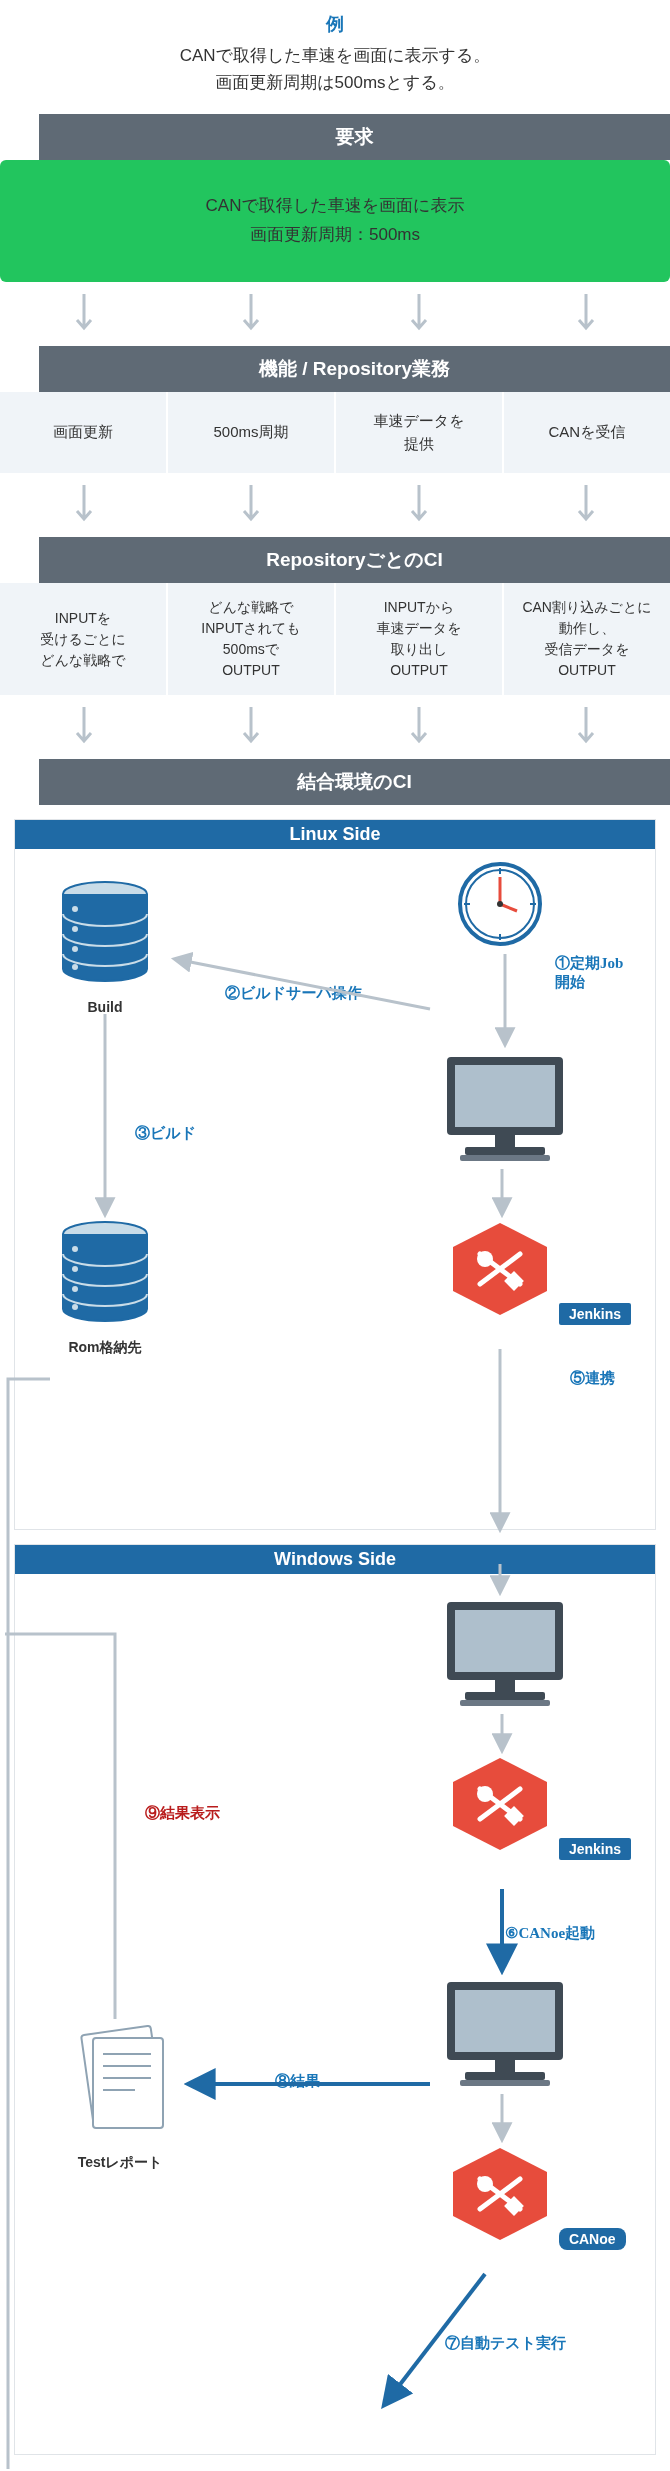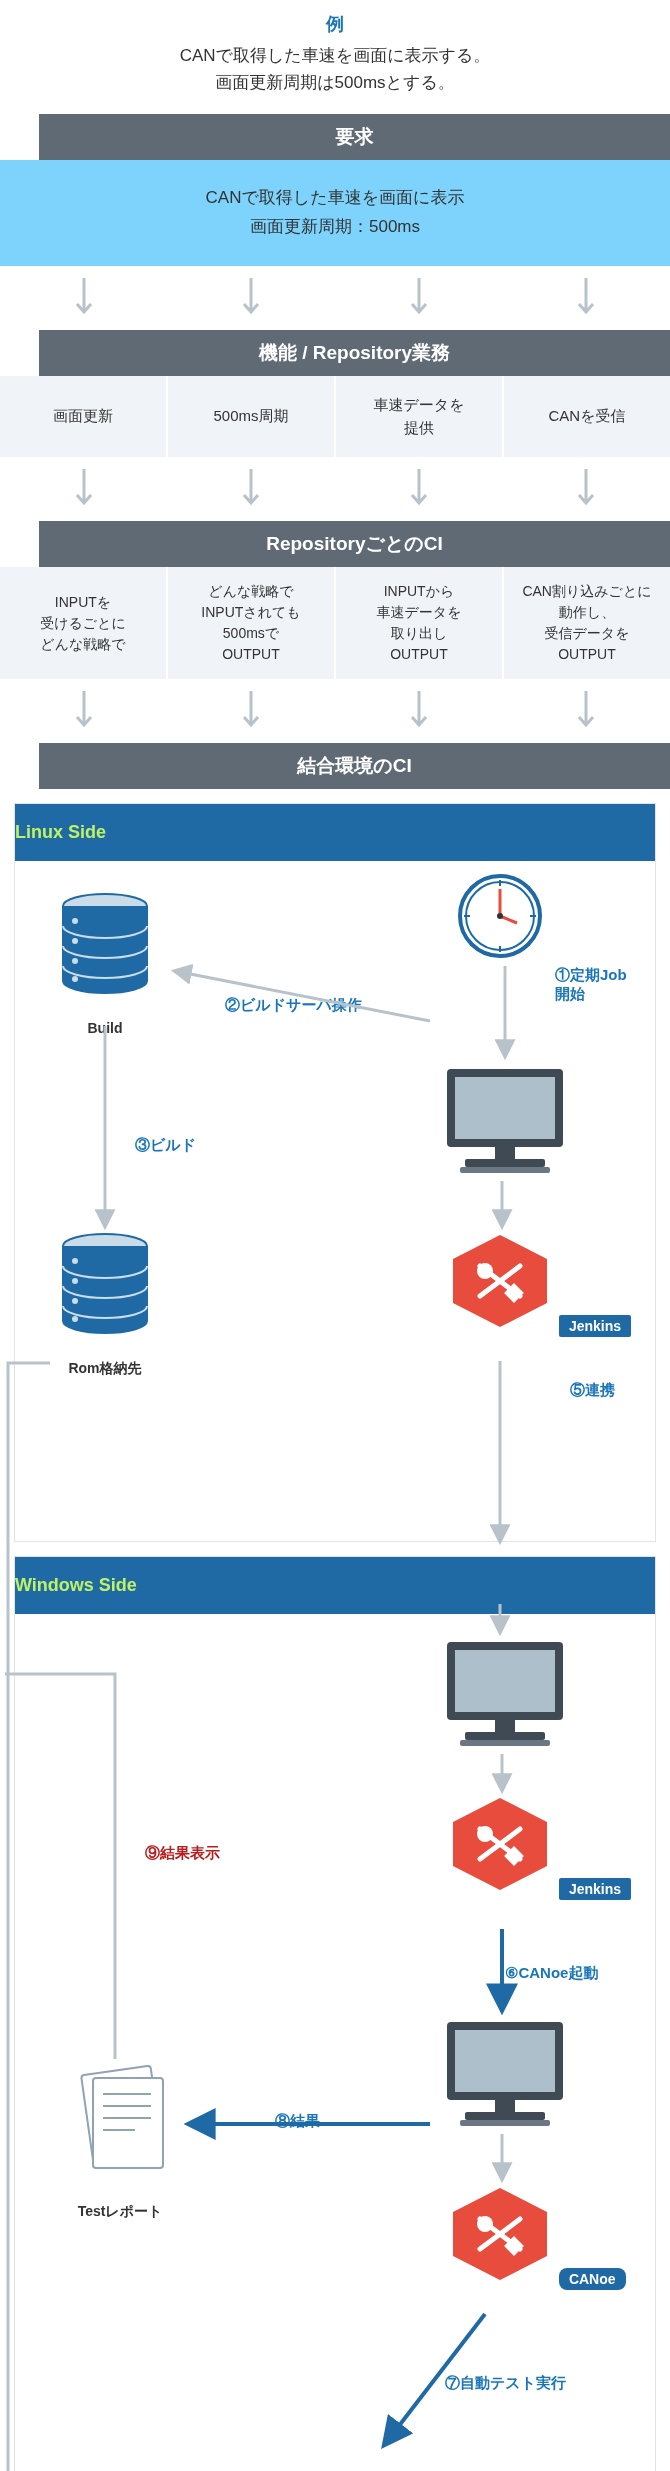--- a/index.html
+++ b/index.html
@@ -1,35 +1,35 @@
 <!DOCTYPE html>
 <html><head>
 <meta charset="utf-8">
 <style>
   * { box-sizing: border-box; margin: 0; padding: 0; }
   body { font-family: "Hiragino Sans", "Meiryo", sans-serif; background: #fff; width: 670px; color: #333; }
   .example-label { color: #1976b8; font-weight: bold; font-size: 18px; text-align: center; padding: 12px 0 6px; }
   .example-desc { text-align: center; font-size: 17px; line-height: 1.6; padding-bottom: 18px; }
   .bar { background: #5f6a75; color: #fff; text-align: center; font-size: 19px; font-weight: bold; padding: 10px 0; }
   .bar.dark { background: #5f6a75; margin-left: 39px; }
-  .req-box { background: #7dd3fc; margin: 0; padding: 24px 12px; text-align: center; font-size: 17px; line-height: 1.7; }
+  .req-box { background: #22c55e; margin: 0; padding: 32px 12px; text-align: center; font-size: 17px; line-height: 1.7; border-radius: 6px; }
   .arrow-row { display: flex; justify-content: space-around; padding: 10px 0 10px; } 
   .row4 { display: flex; }
   .cell4 { flex: 1; background: #f0f4f8; border-right: 2px solid #fff; display: flex; align-items: center; justify-content: center; text-align: center; font-size: 15px; line-height: 1.5; padding: 18px 6px; }
   .cell4:last-child { border-right: none; }
   .cell4.small { font-size: 14px; padding: 14px 4px; }
   .down-arrow { width: 22px; height: 44px; }
   .panel { border: 1px solid #e0e4e8; margin: 14px; padding: 0; }
-  .panel-head { background: #1f6aa5; color: #bef264; font-size: 18px; font-weight: bold; padding: 18px 0; }
+  .panel-head { background: #1f6aa5; color: #ffffff; text-align: center; font-size: 18px; font-weight: bold; padding: 4px 0; }
   .panel-body { position: relative; padding: 20px 12px; min-height: 300px; }
   .linux-body { height: 680px; }
   .windows-body { height: 880px; }
   .node { position: absolute; text-align: center; font-size: 14px; font-weight: bold; }
-  .node .label { margin-top: 16px; color: #333; }
-  .step-label { position: absolute; color: #1976b8; font-size: 15px; font-weight: bold; white-space: nowrap; }
+  .node .label { margin-top: 7px; color: #333; }
+  .step-label { position: absolute; color: #1976b8; font-size: 15px; font-weight: bold; white-space: nowrap; font-family: Liberation Serif, serif; }
   .step-label.gray { color: #b91c1c; }
   svg.conn { position: absolute; overflow: visible; pointer-events: none; }
   .outer-rel { position: relative; }
 </style>
 </head>
 <body>
 
 <div class="example-label">例</div>
 <div class="example-desc">
   <span>CANで取得した車速を画面に表示する。</span><br>

